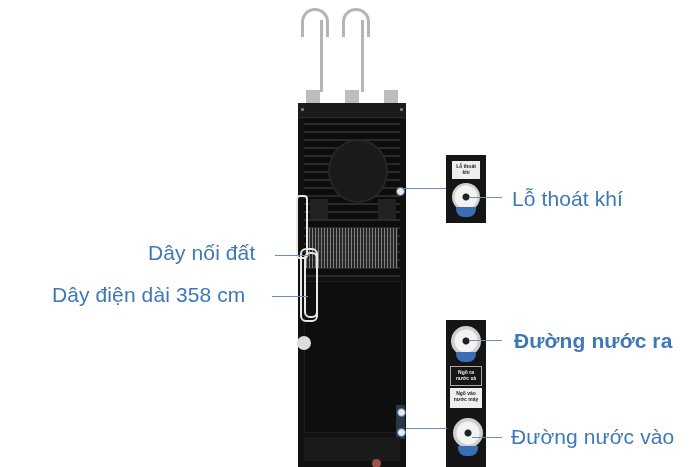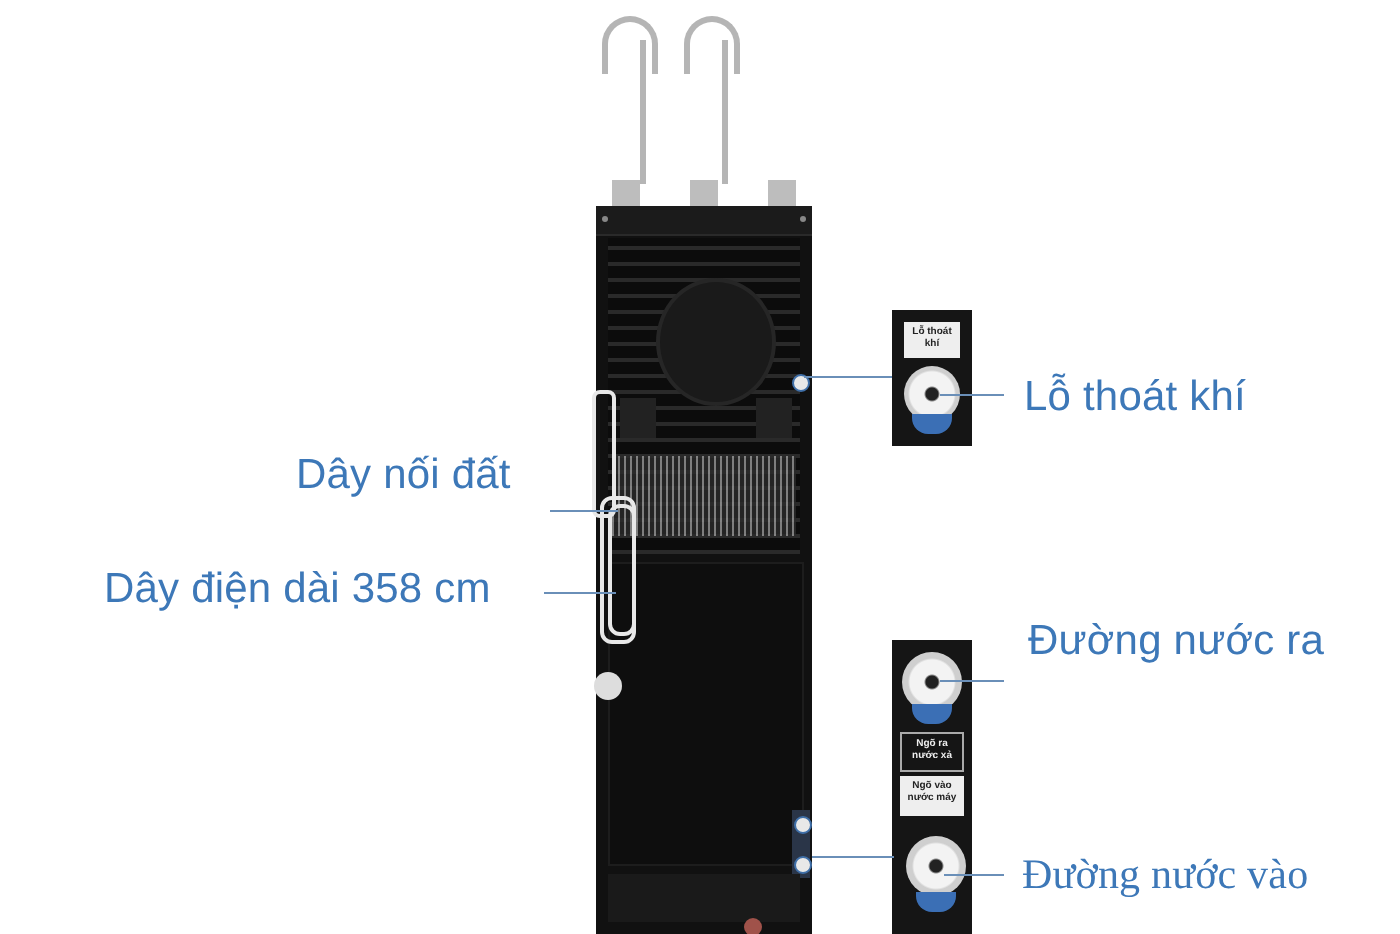--- a/index.html
+++ b/index.html
@@ -64,21 +64,21 @@
   <div class="port-small" style="left:99px;top:325px;"></div>
   <div class="base"></div>
   <div class="valve"></div>
 </div>
 
 <div class="cord" style="left:296px;top:195px;width:8px;height:60px;border-radius:4px;"></div>
 <div class="cord" style="left:300px;top:248px;width:14px;height:70px;"></div>
 <div class="cord" style="left:304px;top:252px;width:10px;height:62px;"></div>
 <div class="plug"></div>
 
-<div class="label" style="left:148px;top:226px;text-align:right;">Dây nối đất</div>
+<div class="label" style="left:148px;top:241px;text-align:right;">Dây nối đất</div>
 <div class="line" style="left:275px;top:255px;width:34px;"></div>
 <div class="label" style="left:52px;top:283px;">Dây điện dài 358 cm</div>
 <div class="line" style="left:272px;top:296px;width:36px;"></div>
 
 <div class="line" style="left:402px;top:188px;width:45px;"></div>
 <div class="panel" style="left:446px;top:155px;width:40px;height:68px;">
   <div class="tag light" style="left:6px;top:6px;width:28px;height:16px;padding-top:2px;">Lỗ thoát khí</div>
   <div class="fitting" style="left:6px;top:28px;width:28px;height:28px;"></div>
   <div class="collar" style="left:10px;top:52px;width:20px;height:10px;"></div>
 </div>
@@ -87,17 +87,17 @@
 
 <div class="panel" style="left:446px;top:320px;width:40px;height:147px;">
   <div class="fitting" style="left:5px;top:6px;width:30px;height:30px;"></div>
   <div class="collar" style="left:10px;top:32px;width:20px;height:10px;"></div>
   <div class="tag dark" style="left:4px;top:46px;width:30px;height:16px;padding-top:2px;">Ngõ ra nước xả</div>
   <div class="tag light" style="left:4px;top:68px;width:32px;height:18px;padding-top:2px;">Ngõ vào nước máy</div>
   <div class="fitting" style="left:7px;top:98px;width:30px;height:30px;"></div>
   <div class="collar" style="left:12px;top:126px;width:20px;height:10px;"></div>
 </div>
 <div class="line" style="left:470px;top:340px;width:32px;"></div>
-<div class="label" style="left:514px;top:309px;">Đường nước ra</div>
+<div class="label" style="left:514px;top:329px;font-weight:bold;">Đường nước ra</div>
 
 <div class="line" style="left:406px;top:428px;width:41px;"></div>
 <div class="line" style="left:472px;top:437px;width:30px;"></div>
-<div class="label" style="left:511px;top:425px;font-family:Liberation Serif, serif;">Đường nước vào</div>
+<div class="label" style="left:511px;top:425px;">Đường nước vào</div>
 
 </body></html>

